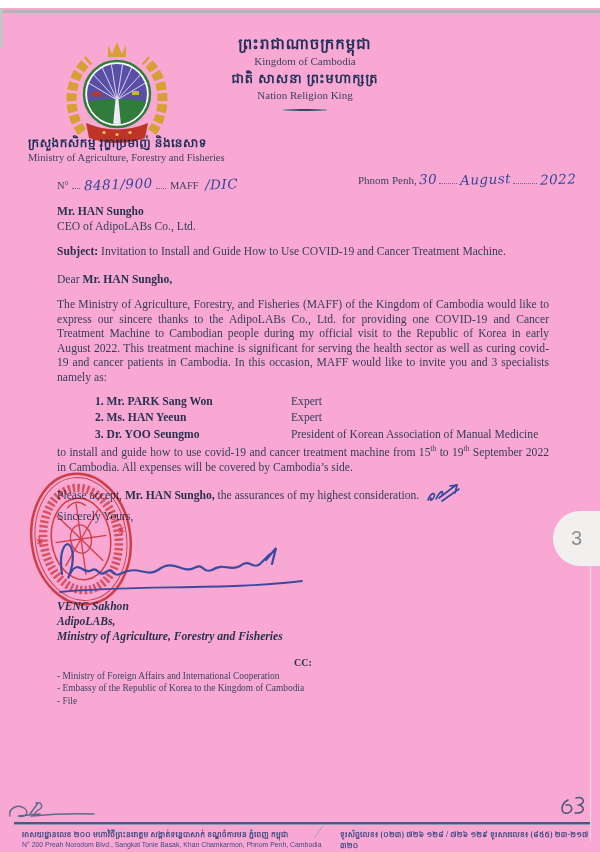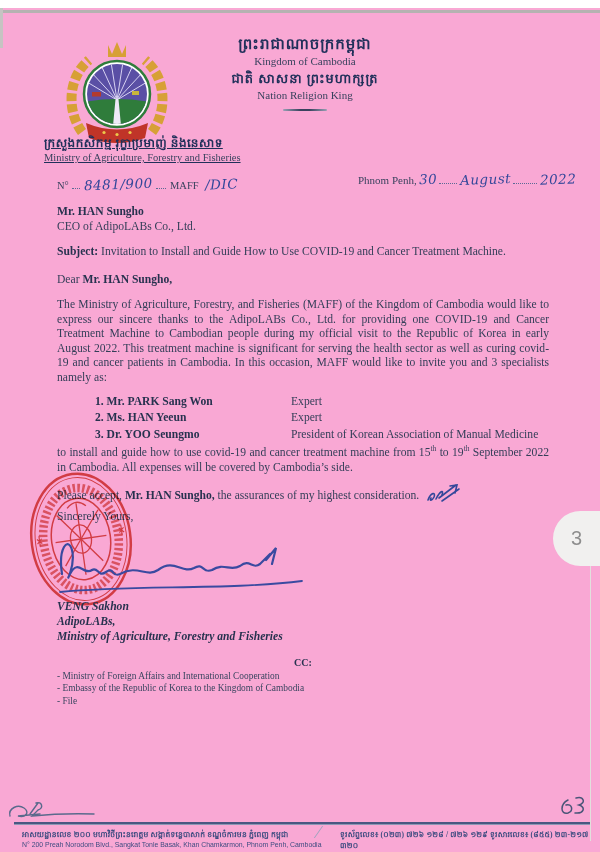--- a/index.html
+++ b/index.html
@@ -14,21 +14,21 @@
 
   
   .emblem { position:absolute; left:62px; top:32px; width:110px; height:112px; }
   .head-center { position:absolute; left:150px; top:26px; width:310px; text-align:center; color:#273459; }
   .kh-big { font-weight:bold; font-size:15px; line-height:20px; color:#20305a; letter-spacing:1px; }
   .kh-med { font-weight:bold; font-size:13px; line-height:19px; color:#20305a; letter-spacing:1px; }
   .en-head { font-size:11px; line-height:15px; color:#39425e; }
   .head-divider { width:44px; height:2px; margin:6px auto 0;
     background:linear-gradient(90deg,#9aa0b5,#39425e 40%,#39425e 60%,#9aa0b5); border-radius:2px; }
 
-  .ministry-block { position:absolute; left:44px; top:128px; color:#20305a;text-decoration:underline; }
+  .ministry-block { position:absolute; left:28px; top:128px; color:#20305a; }
   .ministry-kh { font-weight:bold; font-size:12px; line-height:15px; letter-spacing:0.5px; }
   .ministry-en { font-size:10.5px; line-height:14px; color:#39425e; font-weight:normal; }
 
   .ref-line { position:absolute; left:57px; top:168px; font-size:10.5px; color:#39425e; white-space:nowrap; }
   .date-line { position:absolute; left:358px; top:163px; font-size:11px; color:#39425e; white-space:nowrap; }
   .hand { font-family:"DejaVu Serif", serif; font-style:italic; color:#33479a;
     display:inline-block; transform:rotate(-2deg); letter-spacing:0.5px; }
   .hand-lg { font-size:13.5px; }
   .dots { display:inline-block; height:12px; border-bottom:1.5px dotted #5b6a95; margin:0 1px; }
 

